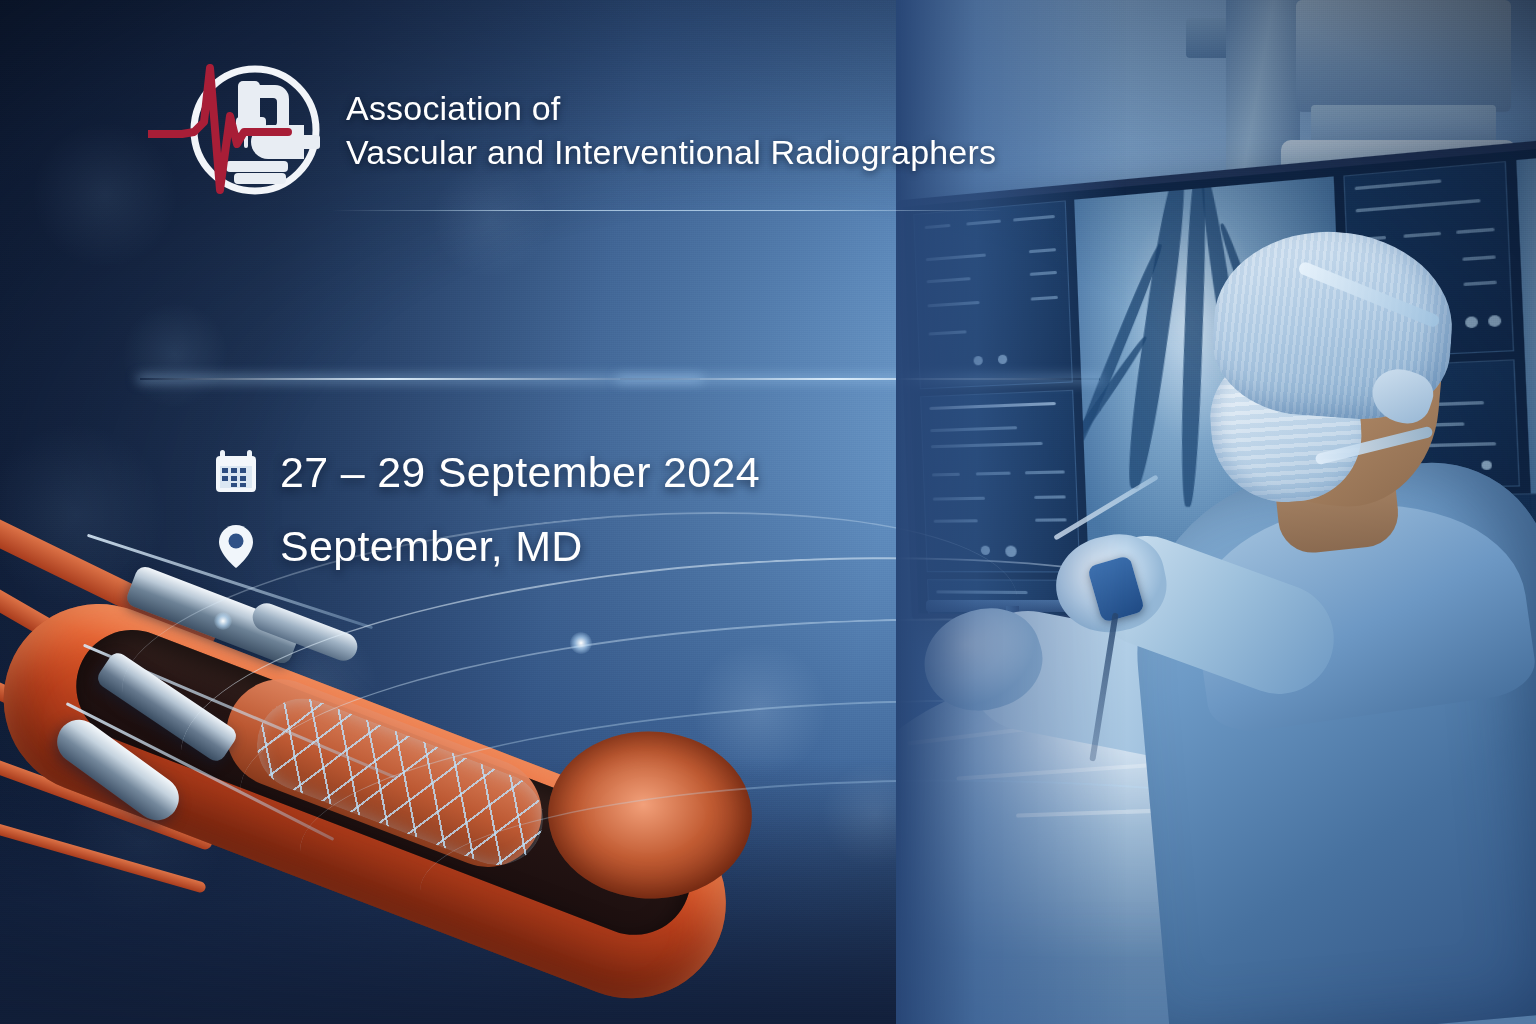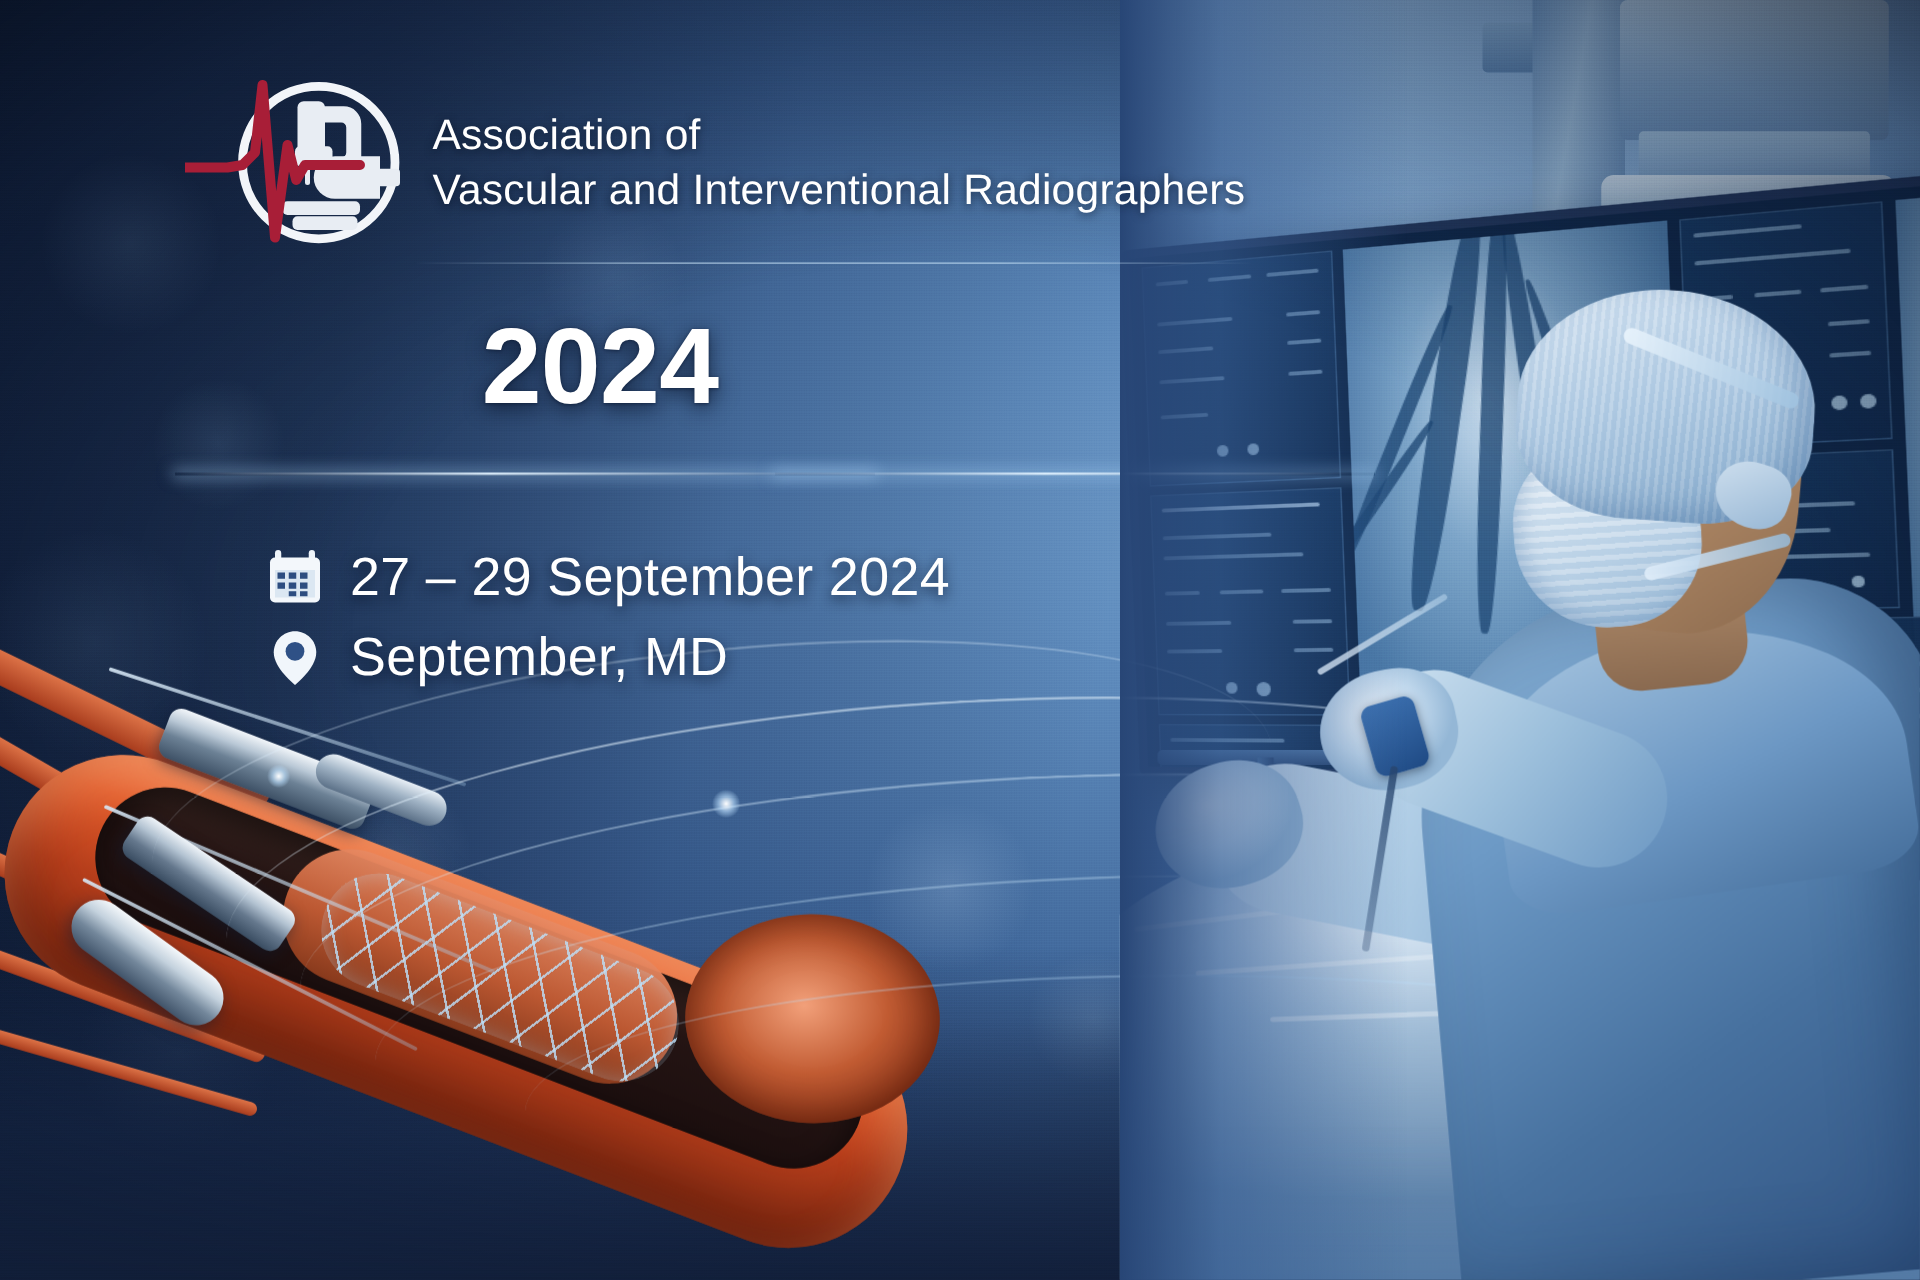--- a/index.html
+++ b/index.html
@@ -425,21 +425,21 @@
     font-weight:700;
     letter-spacing:-.5px;
     text-shadow:0 4px 16px rgba(8,20,42,.72), 0 1px 3px rgba(10,24,48,.6);
   }
   .headline .l2{ display:block; }
 
   .meta{
     position:absolute; left:214px; top:438px;
     display:flex; flex-direction:column; gap:16px;
   }
-  .meta-row{ display:flex; align-items:center; gap:22px; }
+  .meta-row{ display:flex; align-items:center; gap:22px;margin-top:10px; }
   .meta-ico{ width:44px; height:48px; flex:none; position:relative; }
   .meta-txt{
     color:#ffffff;
     font-size:43px; line-height:1;
     font-weight:400;
     letter-spacing:.3px;
     text-shadow:0 3px 10px rgba(8,20,42,.72);
   }
 
   .tagline{
@@ -661,21 +661,20 @@
           <path d="M0 72 L34 72 L46 70 L56 60 L62 6 L72 128 L82 54 L89 82 L96 70 L140 70" fill="none" stroke="#a81e37" stroke-width="8" stroke-linecap="round" stroke-linejoin="round"></path>
         </svg>
       </div>
       <div class="org-name">Association of
 Vascular and Interventional Radiographers</div>
     </div>
 
     <div class="divider"></div>
 
     <div class="headline">
-      <span class="l2">2024</span>
     </div>
 
     <div class="meta">
       <div class="meta-row">
         <span class="meta-ico">
           <svg width="44" height="48" viewBox="0 0 44 48" aria-hidden="true">
             <rect x="6" y="2" width="5" height="12" rx="2.5" fill="#eef4fa"></rect>
             <rect x="33" y="2" width="5" height="12" rx="2.5" fill="#eef4fa"></rect>
             <rect x="2" y="8" width="40" height="36" rx="4" fill="#f3f7fb"></rect>
             <rect x="6" y="18" width="32" height="22" fill="#dbe7f2"></rect>

